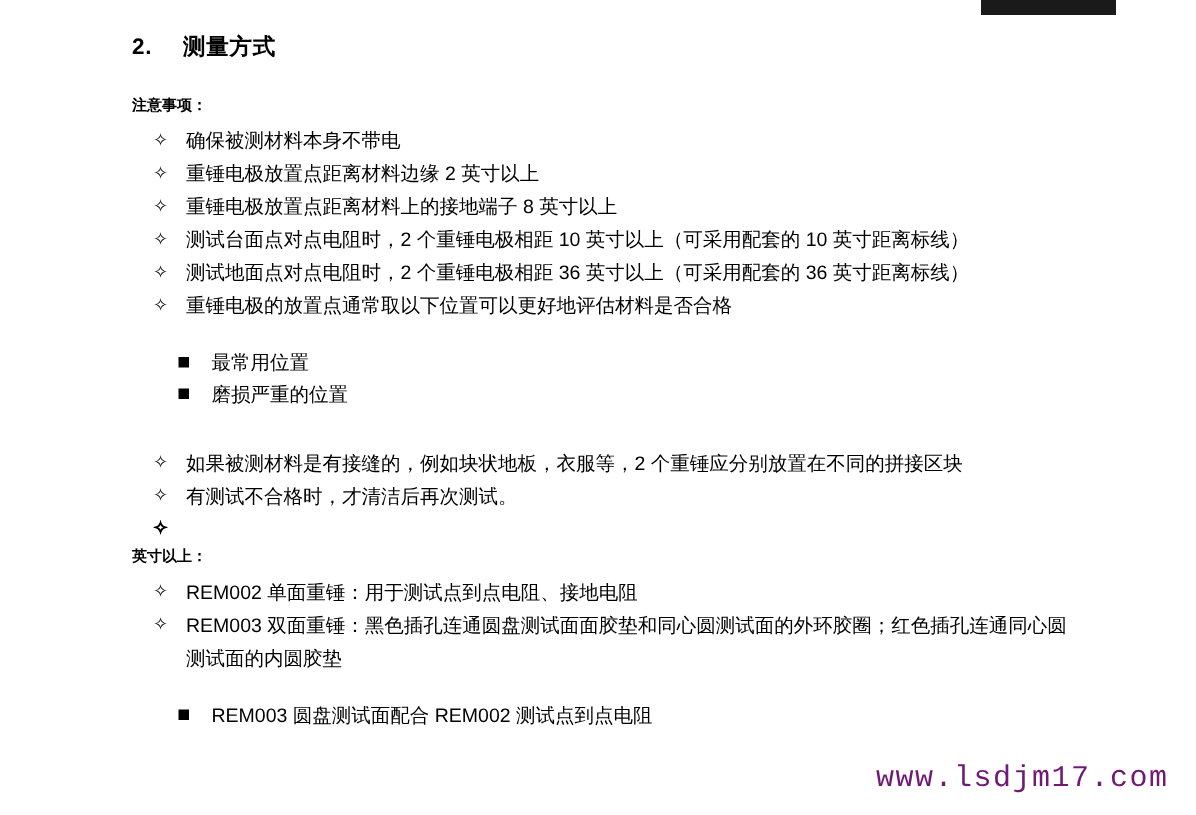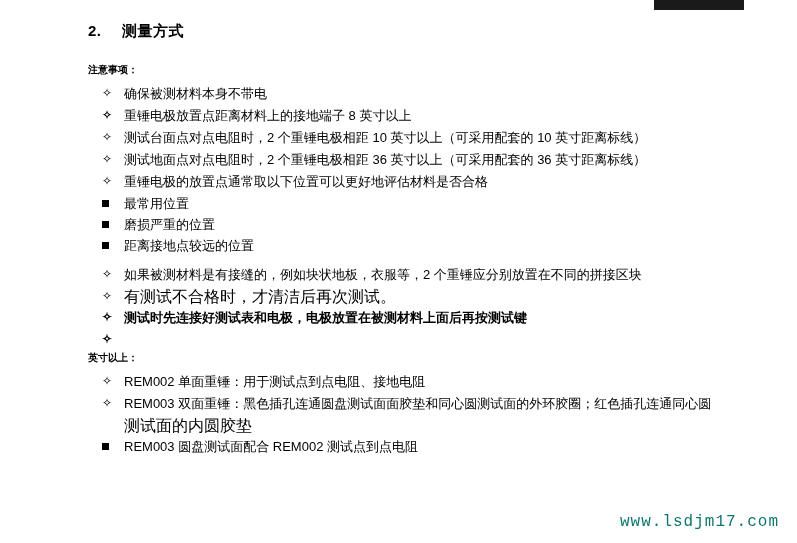--- a/index.html
+++ b/index.html
@@ -71,21 +71,21 @@
     position: absolute;
     left: 14px;
     top: 0px;
     font-size: 12px;
     line-height: 21px;
   }
   ul.diamond > li.bold-item {
     font-weight: bold;
   }
   ul.square {
-    margin: 0;
+    margin: 17px;
     padding: 0;
   }
   ul.square > li {
     position: relative;
     padding-left: 36px;
     font-size: 13px;
     line-height: 21px;
   }
   ul.square > li > .bullet {
     position: absolute;
@@ -96,30 +96,30 @@
     background: #000;
     display: block;
   }
   .nested {
     margin-left: 46px;
   }
   .gap-sm { height: 8px; }
   .gap-lg { height: 22px; }
   .cont-line {
     padding-left: 36px;
-    font-size: 16px;
+    font-size: 13px;
     line-height: 21px;
   }
   .watermark {
     position: absolute;
     right: 18px;
     bottom: 12px;
     font-family: "Liberation Mono", monospace;
-    font-size: 16px;
-    color: #0f766e;
+    font-size: 20px;
+    color: #701a75;
     letter-spacing: 1px;
     white-space: nowrap;
   }
 </style>
 </head>
 <body>
 
 <div class="page">
 
   <div class="top-bar"></div>
@@ -133,20 +133,21 @@
 
     <div class="sub-heading">注意事项：</div>
 
     <ul class="diamond">
       <li>
         <span class="bullet">✧</span>
         <span>确保被测材料本身不带电</span>
       </li>
       <li>
         <span class="bullet">✧</span>
+        <span>重锤电极放置点距离材料边缘 2 英寸以上</span>
       </li>
       <li>
         <span class="bullet">✧</span>
         <span>重锤电极放置点距离材料上的接地端子 8 英寸以上</span>
       </li>
       <li>
         <span class="bullet">✧</span>
         <span>测试台面点对点电阻时，2 个重锤电极相距 10 英寸以上（可采用配套的 10 英寸距离标线）</span>
       </li>
       <li>
@@ -161,43 +162,38 @@
 
     <ul class="square nested">
       <li>
         <span class="bullet"></span>
         <span>最常用位置</span>
       </li>
       <li>
         <span class="bullet"></span>
         <span>磨损严重的位置</span>
       </li>
-      <li>
-        <span class="bullet"></span>
-        <span>距离接地点较远的位置</span>
-      </li>
     </ul>
 
     <div class="gap-sm"></div>
 
     <ul class="diamond">
       <li>
         <span class="bullet">✧</span>
         <span>如果被测材料是有接缝的，例如块状地板，衣服等，2 个重锤应分别放置在不同的拼接区块</span>
       </li>
       <li>
         <span class="bullet">✧</span>
       </li>
     </ul>
     <div class="cont-line">有测试不合格时，才清洁后再次测试。</div>
 
     <ul class="diamond">
       <li class="bold-item">
         <span class="bullet">✧</span>
-        <span>测试时先连接好测试表和电极，电极放置在被测材料上面后再按测试键</span>
       </li>
       <li class="bold-item">
         <span class="bullet">✧</span>
       </li>
     </ul>
 
     <div class="gap-lg"></div>
 
     <div class="sub-heading">英寸以上：</div>
 

